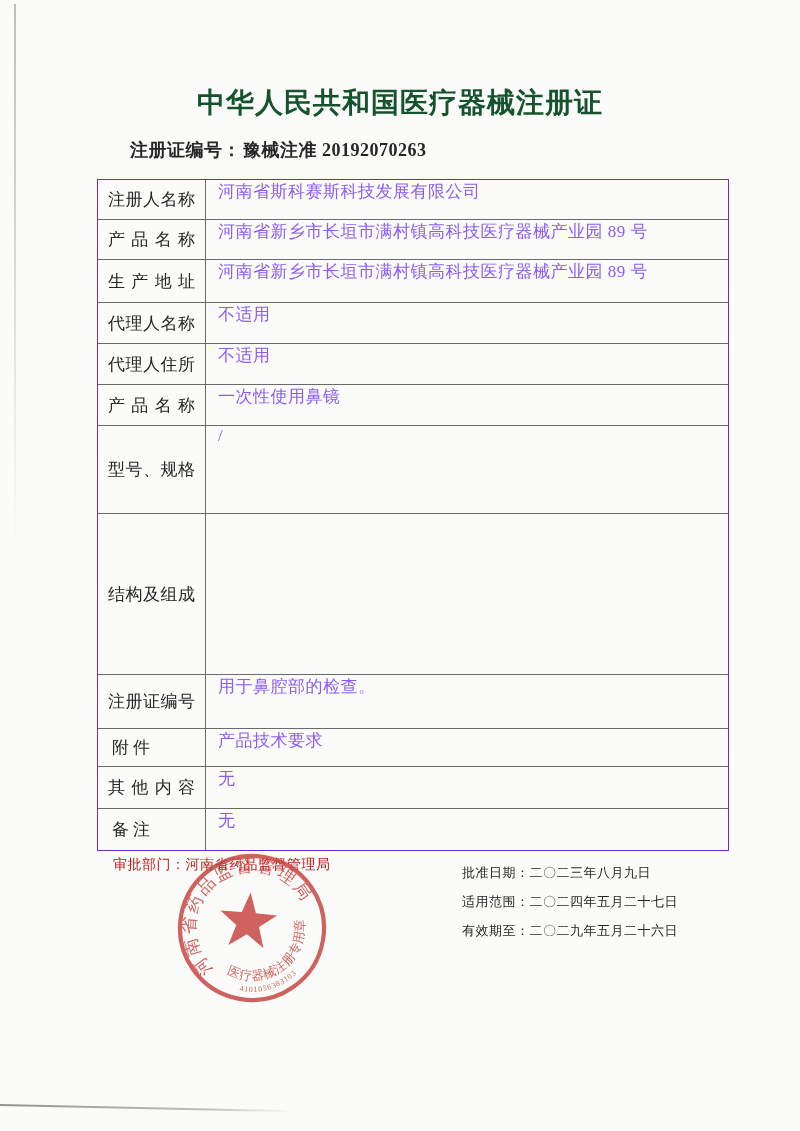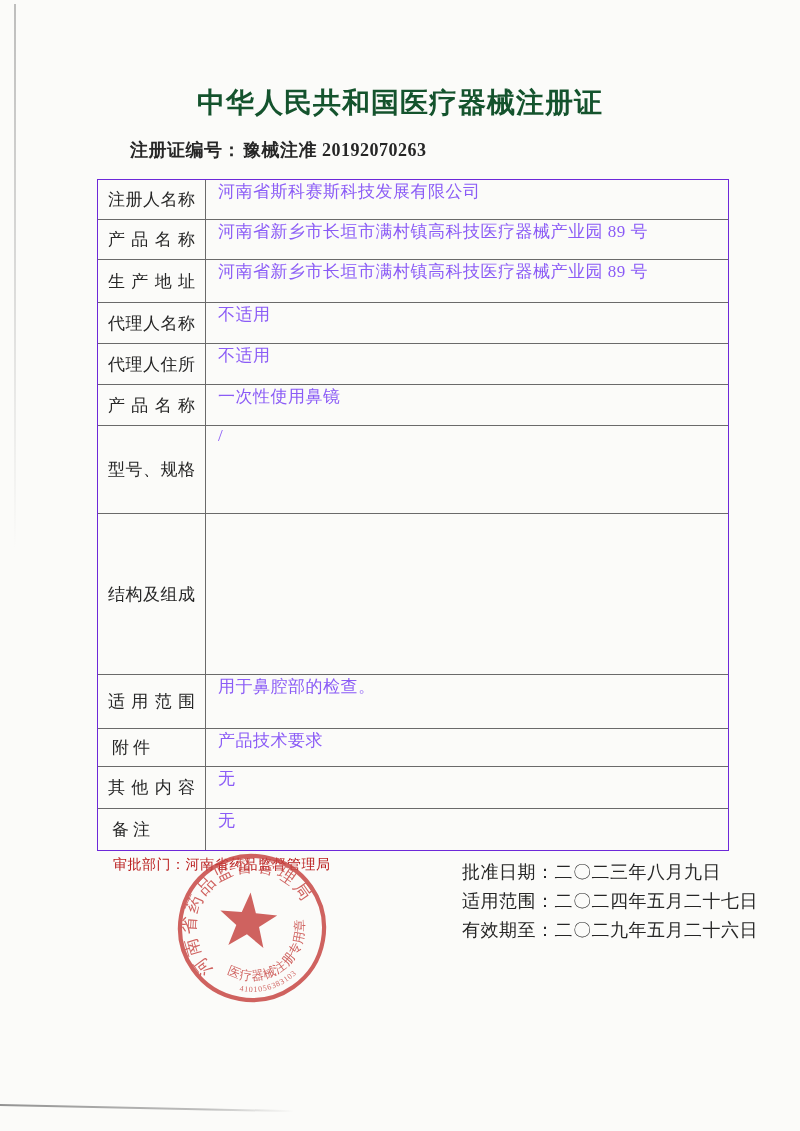--- a/index.html
+++ b/index.html
@@ -53,21 +53,21 @@
     flex:1;display:flex;align-items:flex-start;padding:0 14px 0 12px;
     font-size:17px;color:#8b5cf6;letter-spacing:.5px;
   }
   
   .approval{
     position:absolute;left:113px;top:856px;
     font-size:14px;color:#b91c1c;letter-spacing:.5px;
   }
   .dates{
     position:absolute;left:462px;top:858px;
-    font-size:18px;color:#262626;letter-spacing:.5px;
+    font-size:13px;color:#262626;letter-spacing:.5px;
   }
   .dates .dline{height:29px;line-height:29px;}
   
   .seal{position:absolute;left:152px;top:828px;opacity:.82;pointer-events:none;}
   .seal text{font-family:"Liberation Serif","DejaVu Serif",serif;}
 </style>
 </head>
 <body>
 
 <div class="page">
@@ -138,21 +138,21 @@
           <span>/</span>
         </div>
     </div>
     <div class="row r7">
       <div class="lbl">
           <span class="j">结构及组成</span>
         </div>
     </div>
     <div class="row r8">
       <div class="lbl">
-          <span class="j">适用范围</span>
+          <span class="j">注册证编号</span>
         </div>
       <div class="val">
           <span>用于鼻腔部的检查。</span>
         </div>
     </div>
     <div class="row r9">
       <div class="lbl">
           <span>附件</span>
         </div>
       <div class="val">

